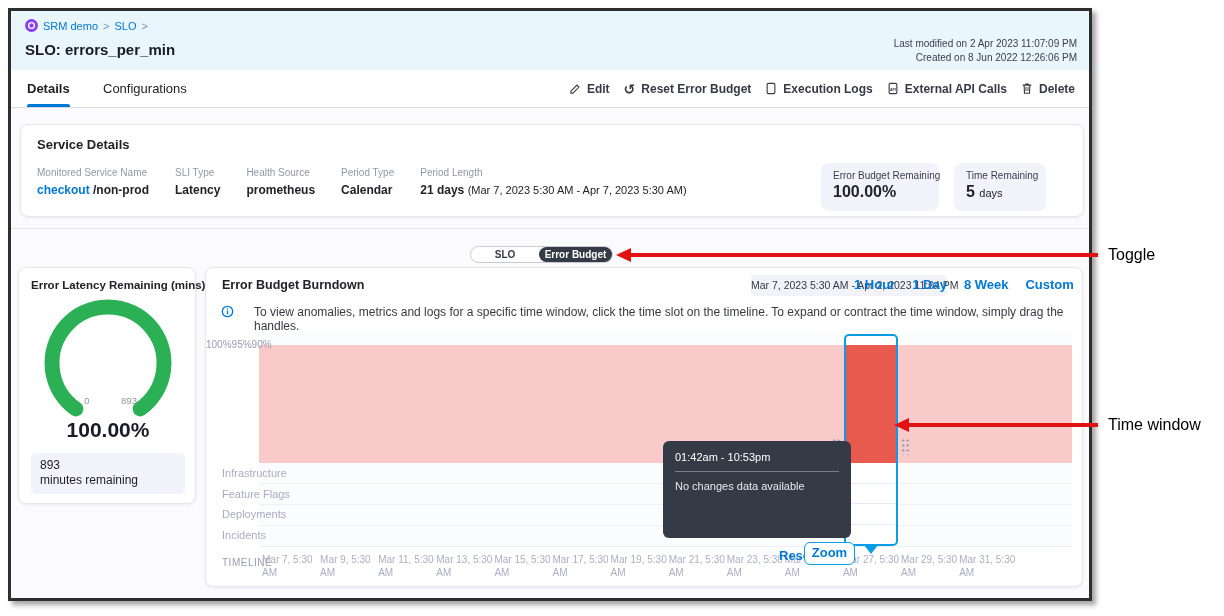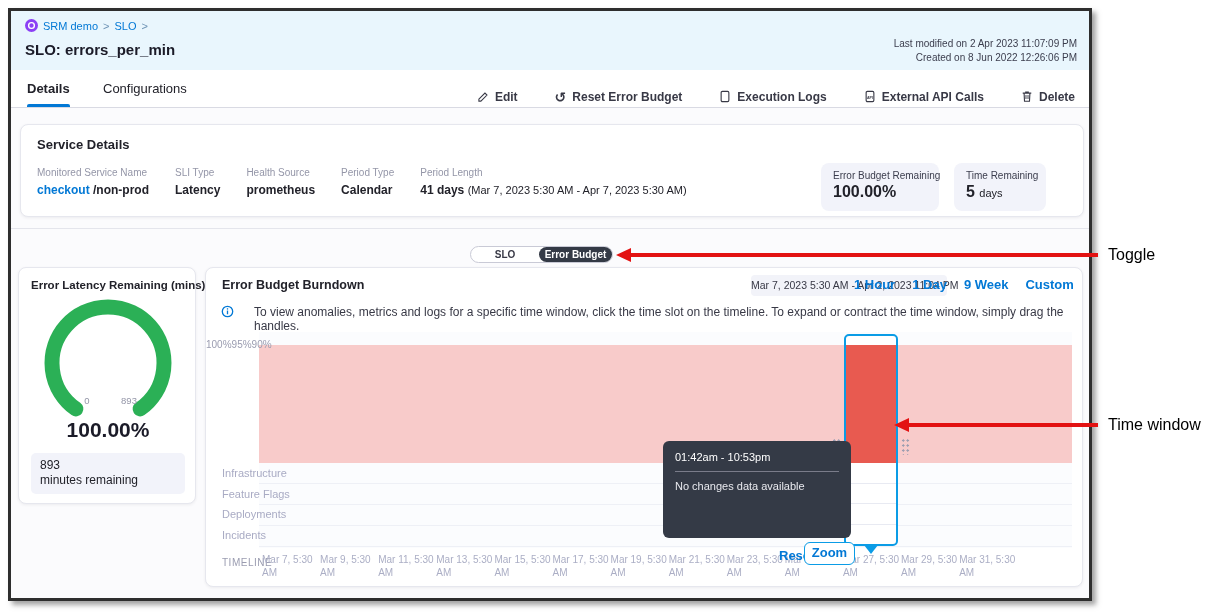--- a/index.html
+++ b/index.html
@@ -21,21 +21,21 @@
     color:#3b3d4d; line-height:14px; }
 
   
   .tabsrow { position:absolute; left:0; top:59px; width:1078px; height:38px; background:#fff;
     border-bottom:1px solid #d9dae3; }
   .tab { position:absolute; top:0; height:37px; line-height:37px; font-size:13px; color:#22222a; cursor:pointer; }
   .tab.details { left:16px; font-weight:bold; }
   .tab.details::after { content:""; position:absolute; left:0; right:0; bottom:0; height:3px;
     background:#0278d5; border-radius:2px 2px 0 0; }
   .tab.config { left:92px; }
-  .actions { position:absolute; right:14px; top:8px; height:37px; display:flex; align-items:center; gap:37px; }
+  .actions { position:absolute; right:14px; top:0; height:37px; display:flex; align-items:center; gap:14px; }
   .actbtn { display:flex; align-items:center; gap:6px; font-size:12px; font-weight:bold;
     color:#383946; cursor:pointer; white-space:nowrap; }
   .reseticon { font-size:14px; font-weight:bold; line-height:12px; }
 
   
   .content { position:absolute; left:0; top:97px; width:1078px; height:490px; background:#fbfbfd; }
   .card { position:absolute; background:#fff; border:1px solid #e6e7ee; border-radius:8px;
     box-shadow:0 1px 3px rgba(40,41,61,.07); }
 
   
@@ -214,21 +214,21 @@
           <div>
             <div class="f-label">Health Source</div>
             <div class="f-value">prometheus</div>
           </div>
           <div>
             <div class="f-label">Period Type</div>
             <div class="f-value">Calendar</div>
           </div>
           <div>
             <div class="f-label">Period Length</div>
-            <div class="f-value"><span>41 days</span> <span class="f-extra">(Mar 7, 2023 5:30 AM - Apr 7, 2023 5:30 AM)</span></div>
+            <div class="f-value"><span>21 days</span> <span class="f-extra">(Mar 7, 2023 5:30 AM - Apr 7, 2023 5:30 AM)</span></div>
           </div>
         </div>
         <div class="sumbox ebr">
           <div class="sum-label">Error Budget Remaining</div>
           <div class="sum-value">100.00%</div>
         </div>
         <div class="sumbox tr">
           <div class="sum-label">Time Remaining</div>
           <div class="sum-value"><span>5</span> <span class="sum-unit">days</span></div>
         </div>
@@ -256,21 +256,21 @@
           <div>minutes remaining</div>
         </div>
       </div>
 
       <div class="card ccard">
         <div class="c-title">Error Budget Burndown</div>
         <div class="datepill">Mar 7, 2023 5:30 AM - Apr 2, 2023 11:04 PM</div>
         <div class="rangebtns">
             <span class="rangebtn">1 Hour</span>
             <span class="rangebtn">1 Day</span>
-            <span class="rangebtn">9 Week</span>
+            <span class="rangebtn">8 Week</span>
             <span class="rangebtn">Custom</span>
           </div>
         <div class="inforow">
           <span>
               <svg width="13" height="13" viewBox="0 0 14 14">
                 <circle cx="7" cy="7" r="5.6" fill="none" stroke="#0278d5" stroke-width="1.4"></circle>
                 <rect x="6.3" y="6" width="1.4" height="4" fill="#0278d5"></rect>
                 <rect x="6.3" y="3.5" width="1.4" height="1.4" fill="#0278d5"></rect>
               </svg>
             </span>

